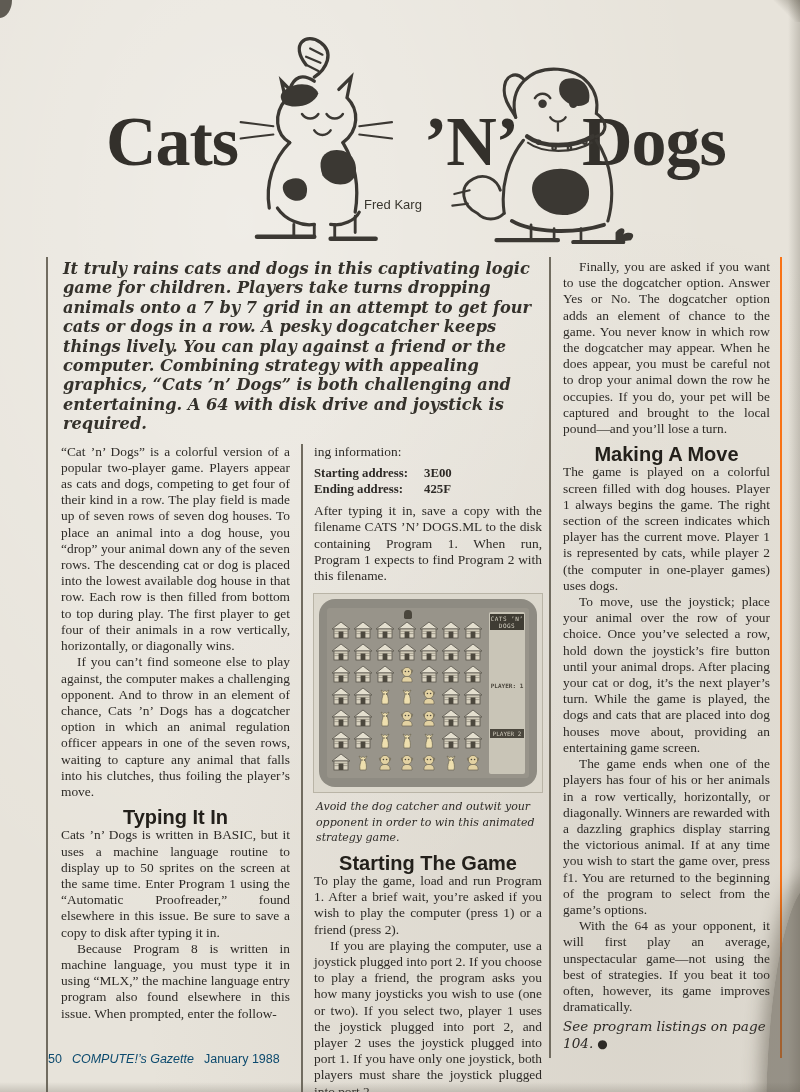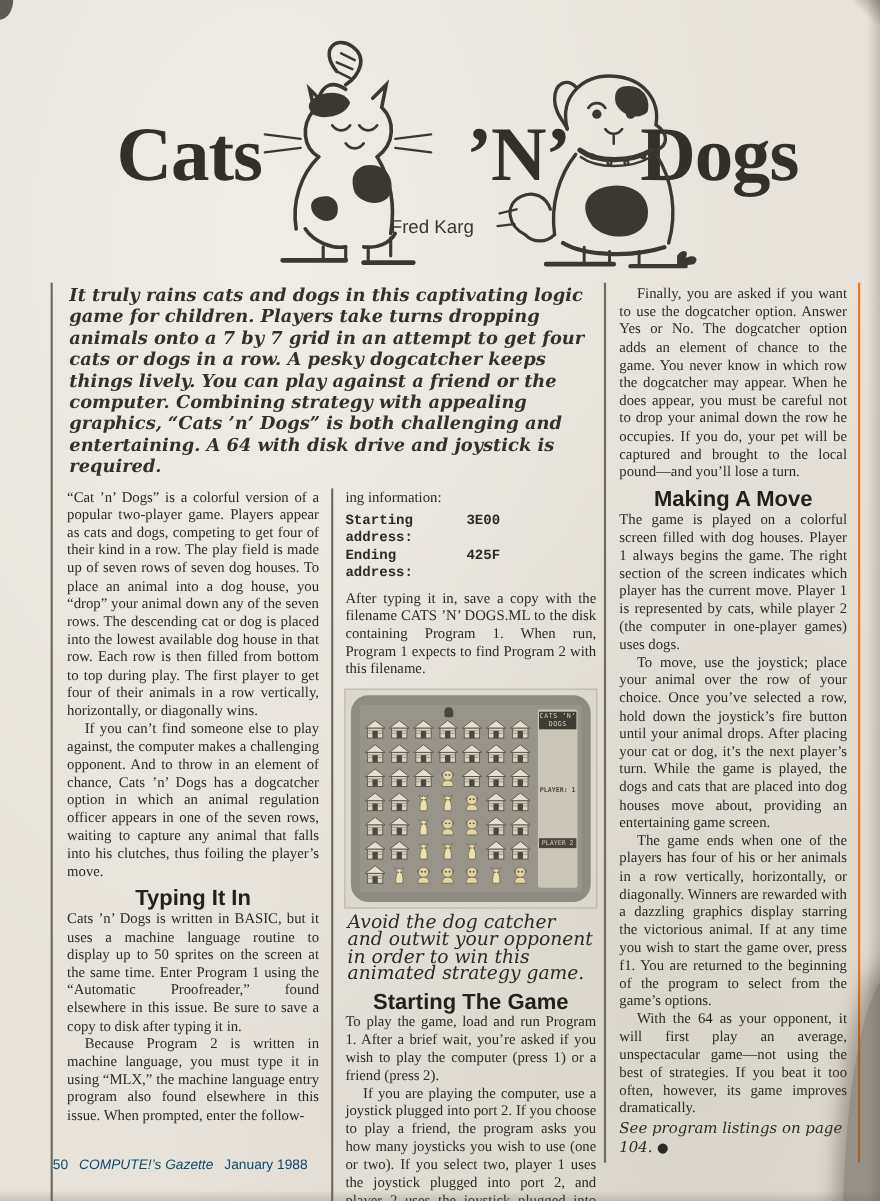--- a/index.html
+++ b/index.html
@@ -28,21 +28,21 @@
   
   .header { position:relative; height:245px; }
   .title {
     position:absolute; font-family:"Liberation Serif", serif; font-weight:bold;
     font-size:70px; letter-spacing:-1px; color:#33302b; top:102px;
   }
   .t-cats { left:106px; }
   .t-n    { left:424px; }
   .t-dogs { left:582px; }
   .byline { position:absolute; left:318px; top:197px; width:150px; text-align:center;
-    font-family:"Liberation Sans", sans-serif; font-size:17px; color:#3a372f; }
+    font-family:"Liberation Sans", sans-serif; font-size:13px; color:#3a372f; }
   .illus { position:absolute; }
   .illus-cat { left:212px; top:36px; width:225px; height:205px; }
   .illus-dog { left:432px; top:52px; width:225px; height:192px; }
 
   
   .content { position:relative; display:flex; margin:12px 18px 0 46px; }
   .main-left { width:496px; border-left:2px solid #716c60; padding-left:13px; }
   .intro {
     font-family:"DejaVu Serif", serif; font-style:italic; font-weight:bold;
     font-size:16.2px; line-height:19.4px; color:#34312b;
@@ -51,42 +51,42 @@
   .cols { display:flex; margin-top:4px; }
   .col { font-size:13.4px; line-height:16.2px; text-align:justify; }
   .col1 { width:244px; padding-right:11px; border-right:2px solid #716c60; }
   .col2 { width:239px; padding-left:11px; }
   .col3 { width:244px; border-left:2px solid #716c60; border-right:2px solid #f97316;
           padding:2px 10px 6px 12px; margin-left:7px;
           font-size:13.4px; line-height:16.2px; text-align:justify; height:fit-content; }
   .col p.ind, .col3 p.ind { text-indent:16px; }
   .h-sans { font-family:"Liberation Sans", sans-serif; font-weight:bold; font-size:20px;
             margin:9px 0 2px; text-align:center; color:#23201b; }
-  .addr { margin:5px 0 6px; font-size:12.8px;font-family:Liberation Mono, monospace; }
+  .addr { margin:5px 0 6px; font-size:12.8px; }
   .addr-row { display:flex; }
   .addr-row .lbl { font-weight:bold; width:110px; }
   .addr-row .val { font-weight:bold; }
   .see { font-family:"DejaVu Serif", serif; font-style:italic; font-size:13.6px; margin-top:3px; text-align:left; }
   .end-dot { font-style:normal; font-size:12px; margin-left:4px; }
 
   
   .figure { margin:10px 0 7px; background:#dcd8cd; padding:5px; box-shadow:0 0 0 1px #b9b4a6; }
   .monitor { background:#8e8b82; border-radius:16px; padding:9px 8px; }
   .screen { display:flex; gap:4px; background:#98948a; border-radius:3px; padding:4px; position:relative; }
   .grid-area { position:relative; width:154px; }
   .dogcatcher { position:absolute; width:8px; height:9px; top:-2px; background:#4a463c;
                 border-radius:45% 45% 20% 20%; }
   .game-grid { display:grid; grid-template-columns:repeat(7,22px); grid-auto-rows:22px; padding-top:8px; }
   .cell svg { width:20px; height:20px; display:block; }
   .panel { width:48px; background:#c9c5b7; border-radius:2px; padding:2px 1px; display:flex; flex-direction:column;
            font-family:"DejaVu Sans Mono", monospace; font-size:6px; line-height:7px; text-align:center; }
   .panel .logo { background:#3f3c33; color:#d8d4c6; padding:1px 0; letter-spacing:.5px; }
   .panel .p1 { margin-top:52px; color:#4a463c; font-weight:bold; }
   .panel .p2 { margin-top:40px; background:#4a463c; color:#cfcabb; padding:1px 0; }
-  .caption { font-family:"DejaVu Serif", serif; font-style:italic; font-size:17px; line-height:15.5px;
+  .caption { font-family:"DejaVu Serif", serif; font-style:italic; font-size:11px; line-height:15.5px;
              margin:4px 2px 2px; text-align:left; }
 
   
   .footer { position:absolute; left:48px; top:1052px; font-family:"Liberation Sans", sans-serif;
             font-size:12.5px; color:#0c4a6e; display:flex; gap:10px; align-items:baseline; }
   .footer .mag { font-style:italic; }
 
   .sketch { stroke:#3b3833; fill:none; stroke-linecap:round; }
 </style>
 </head>
@@ -158,21 +158,21 @@
   <div class="main-left">
     <div class="intro">It truly rains cats and dogs in this captivating logic game for children. Players take turns dropping animals onto a 7 by 7 grid in an attempt to get four cats or dogs in a row. A pesky dogcatcher keeps things lively. You can play against a friend or the computer. Combining strategy with appealing graphics, “Cats ’n’ Dogs” is both challenging and entertaining. A 64 with disk drive and joystick is required.</div>
 
     <div class="cols">
 
       <div class="col col1">
         <p>“Cat ’n’ Dogs” is a colorful version of a popular two-player game. Players appear as cats and dogs, competing to get four of their kind in a row. The play field is made up of seven rows of seven dog houses. To place an animal into a dog house, you “drop” your animal down any of the seven rows. The descending cat or dog is placed into the lowest available dog house in that row. Each row is then filled from bottom to top during play. The first player to get four of their animals in a row vertically, horizontally, or diagonally wins.</p>
         <p class="ind">If you can’t find someone else to play against, the computer makes a challenging opponent. And to throw in an element of chance, Cats ’n’ Dogs has a dogcatcher option in which an animal regulation officer appears in one of the seven rows, waiting to capture any animal that falls into his clutches, thus foiling the player’s move.</p>
         <div class="h-sans">Typing It In</div>
         <p>Cats ’n’ Dogs is written in BASIC, but it uses a machine language routine to display up to 50 sprites on the screen at the same time. Enter Program 1 using the “Automatic Proofreader,” found elsewhere in this issue. Be sure to save a copy to disk after typing it in.</p>
-        <p class="ind">Because Program 2 is written in machine language, you must type it in using “MLX,” the machine language entry program also found elsewhere in this issue. When prompted, enter the follow-</p>
+        <p class="ind">Because Program 8 is written in machine language, you must type it in using “MLX,” the machine language entry program also found elsewhere in this issue. When prompted, enter the follow-</p>
       </div>
 
       <div class="col col2">
         <p>ing information:</p>
         <div class="addr">
           <div class="addr-row">
             <span class="lbl">Starting address:</span>
             <span class="val">3E00</span>
           </div>
           <div class="addr-row">

